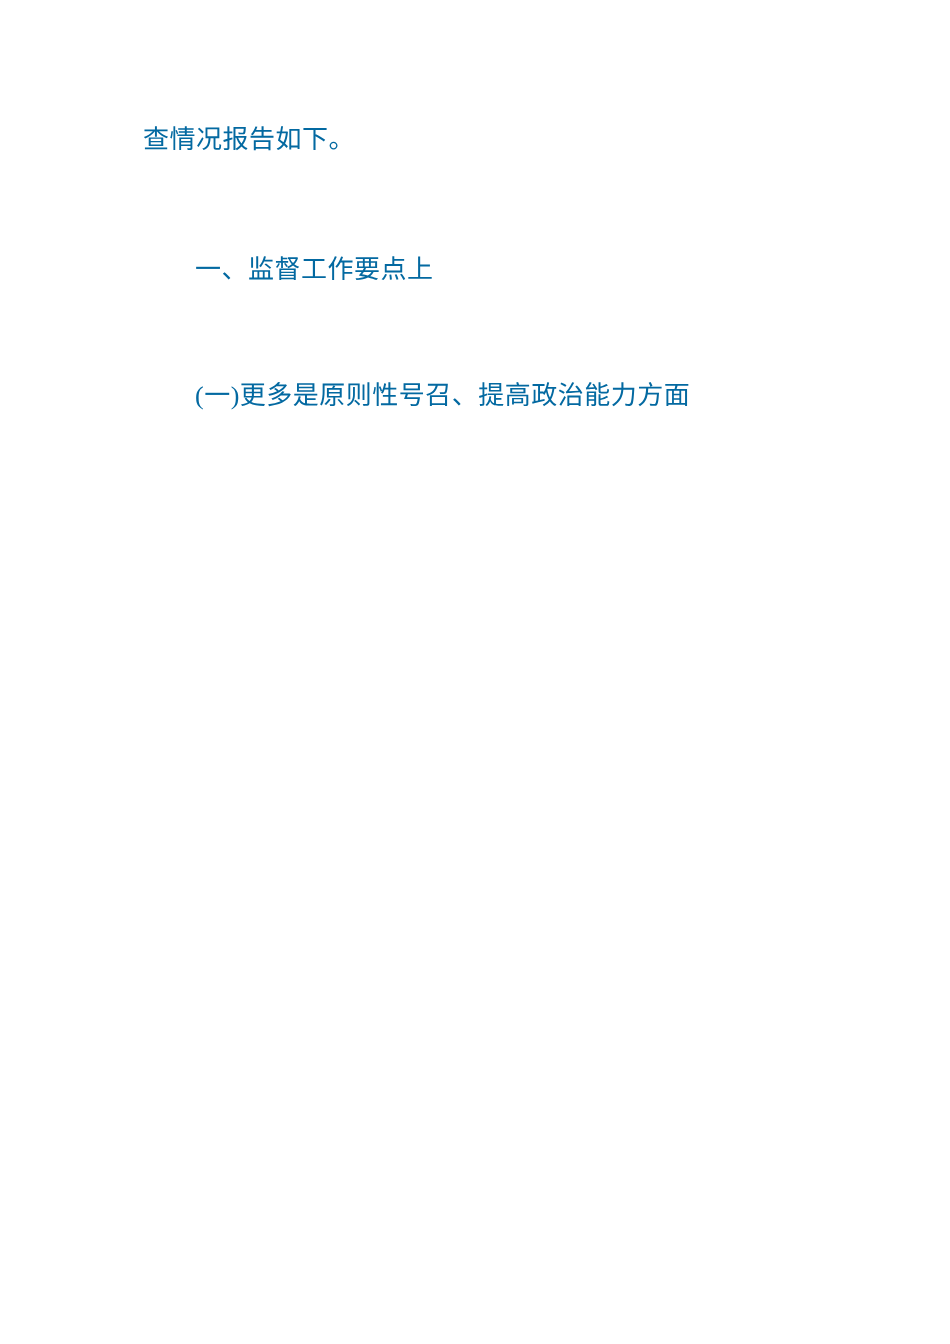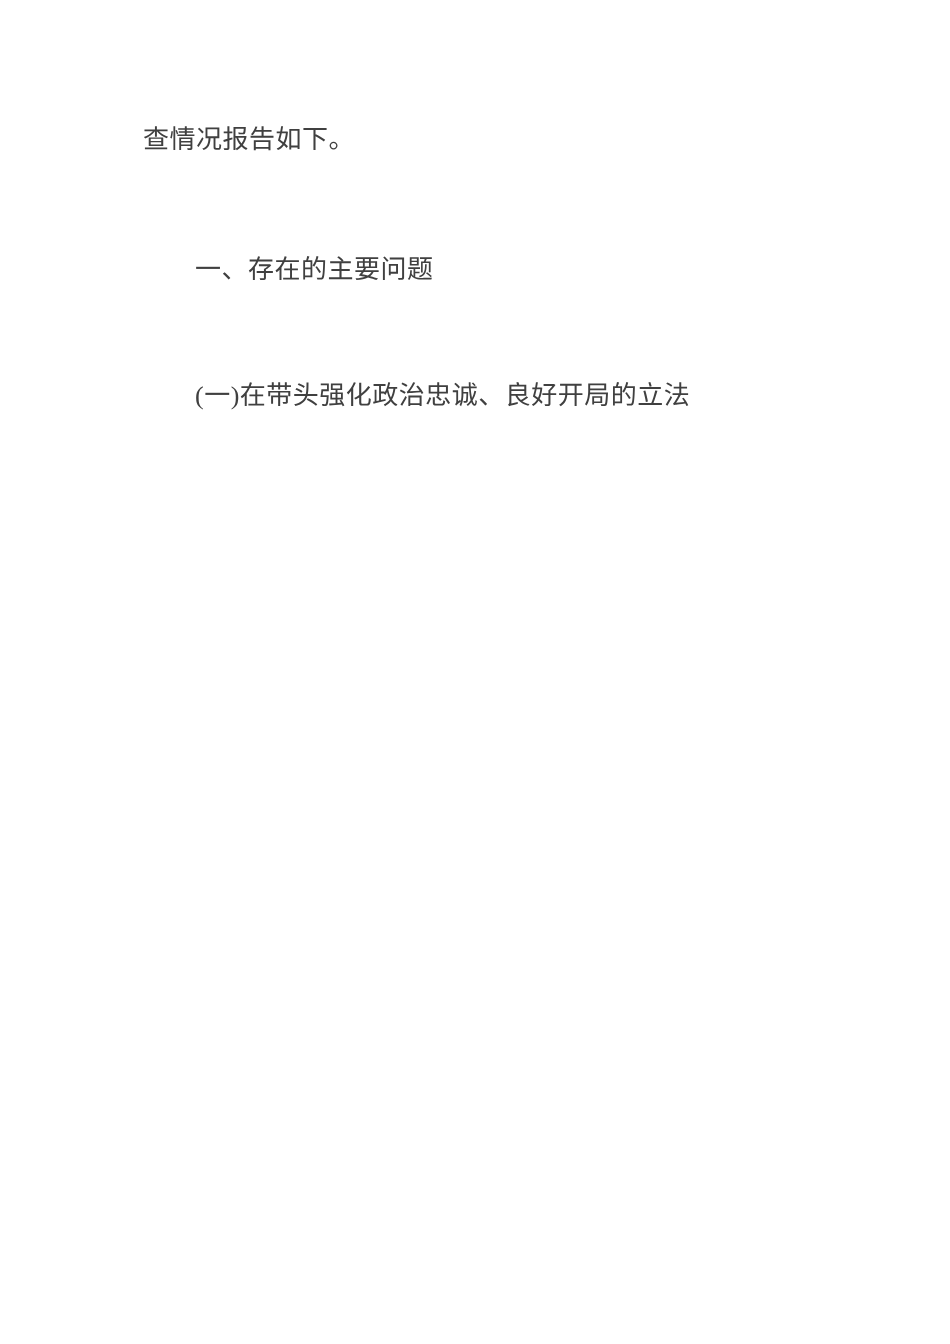--- a/index.html
+++ b/index.html
@@ -17,35 +17,35 @@
     width: 950px;
     height: 1344px;
     padding: 103px 140px 40px 143px;
     background: #ffffff;
   }
   .para {
     margin: 0;
     font-family: "Liberation Serif", serif;
     font-size: 26px;
     line-height: 74px;
-    color: #404040;
+    color: #0369a1;
     text-align: justify;
     text-align-last: left;
     letter-spacing: 0.5px;
   }
   .indent {
     text-indent: 52px;
   }
   .gap-a { margin-bottom: 56px; }
   .gap-b { margin-bottom: 52px; }
   .gap-c { margin-bottom: 61px; }
 </style>
 </head>
 <body>
 
 <div class="page">
   <p class="para gap-a">查情况报告如下。</p>
 
-  <p class="para indent gap-b">一、存在的主要问题</p>
+  <p class="para indent gap-b">一、监督工作要点上</p>
 
-  <p class="para indent gap-c">(一)在带头强化政治忠诚、良好开局的立法</p>
+  <p class="para indent gap-c">(一)更多是原则性号召、提高政治能力方面</p>
 
 </div>
 
 </body></html>

